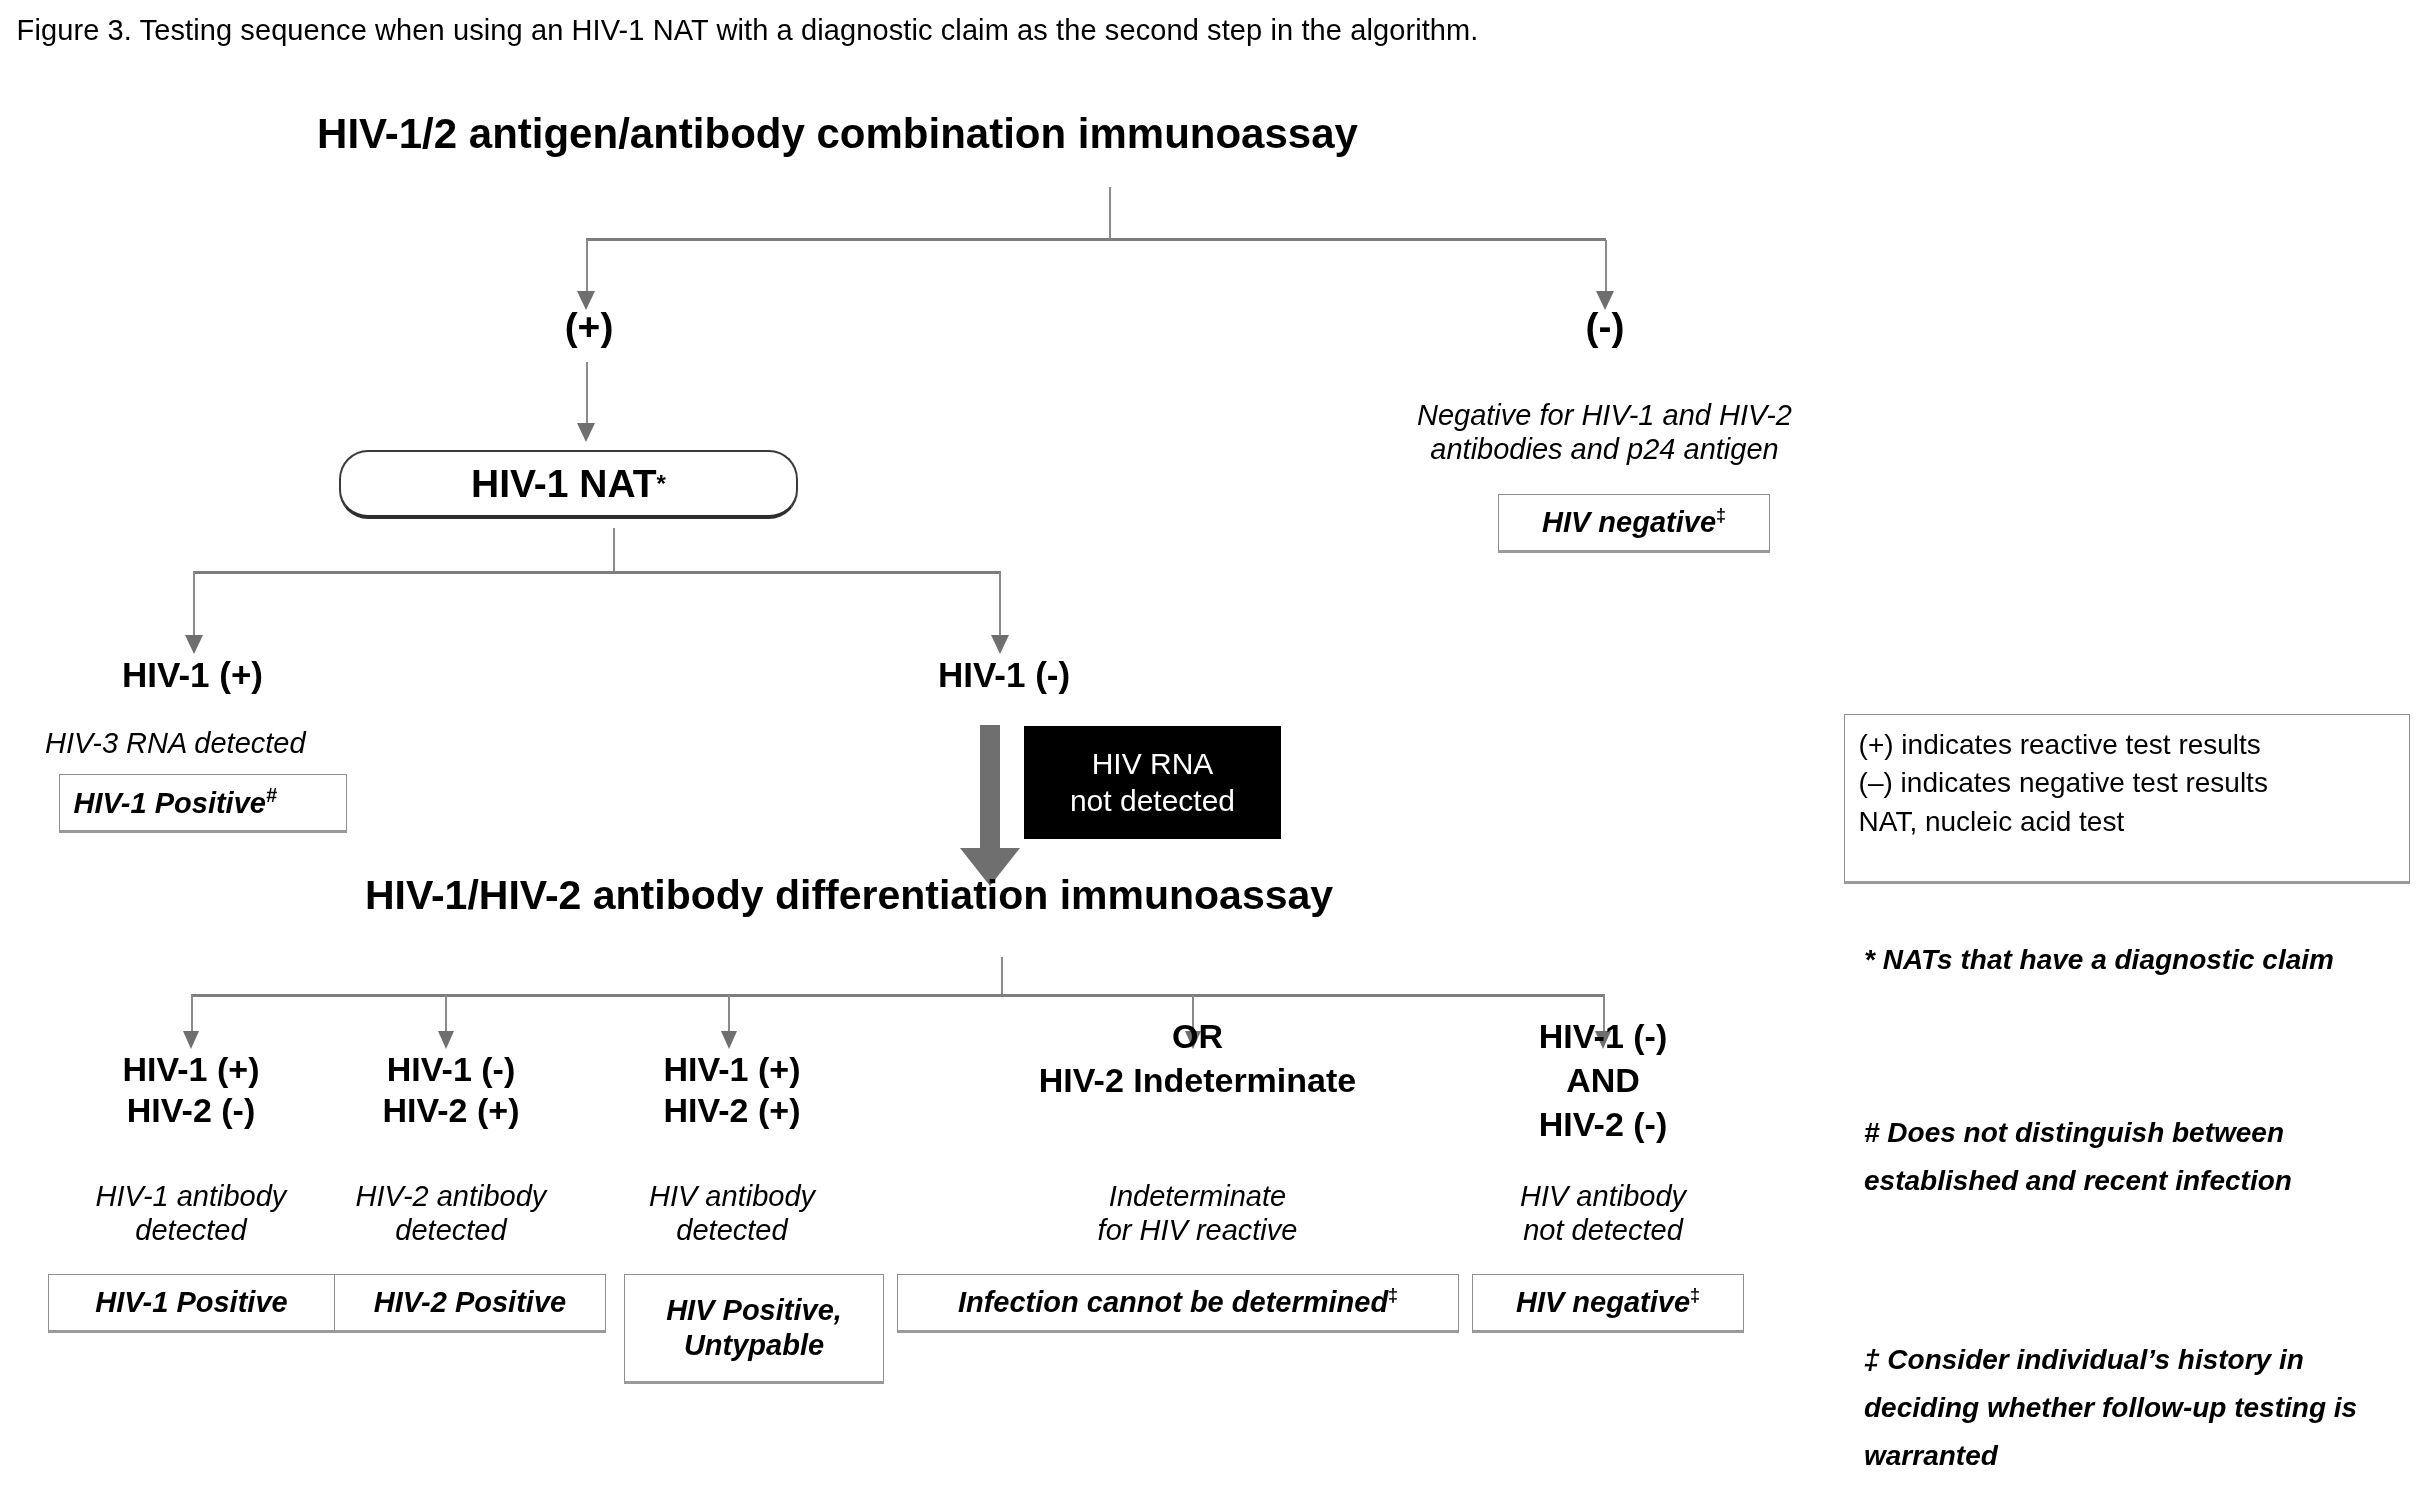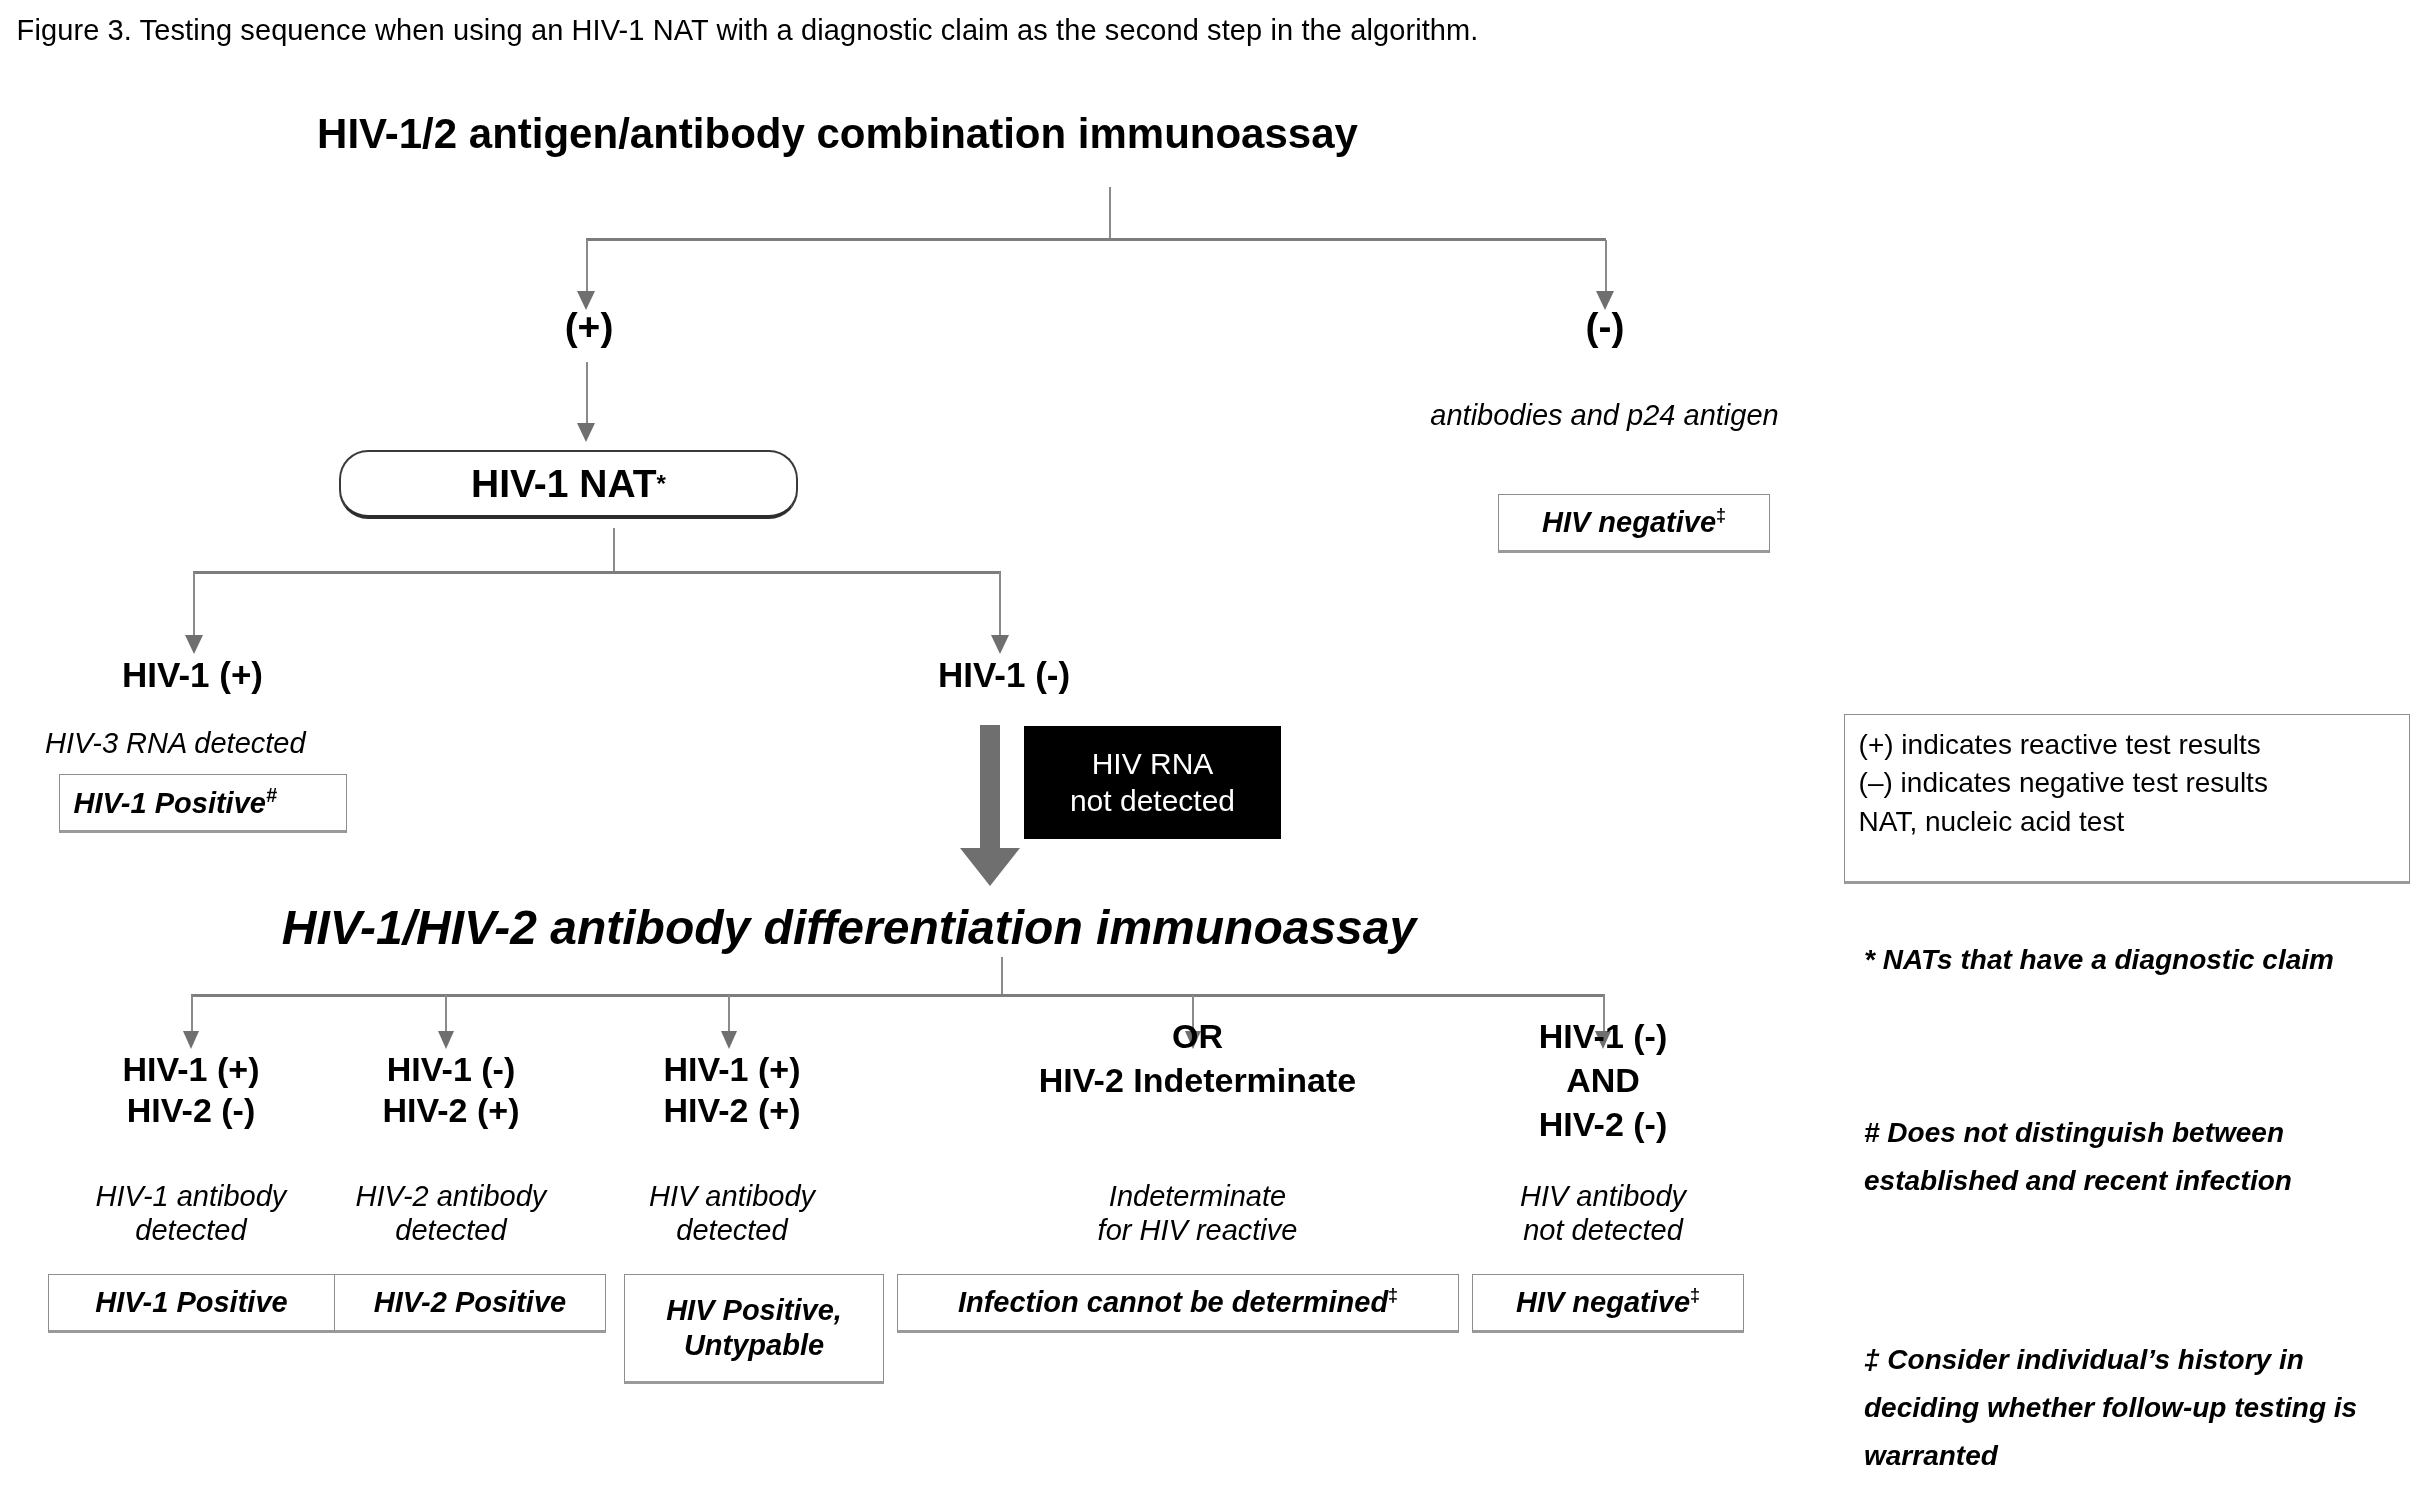--- a/index.html
+++ b/index.html
@@ -12,21 +12,21 @@
   
   #caption{
     left:16.6px;top:10.6px;width:2038px;
     font-size:29px;line-height:38px;font-weight:400;letter-spacing:0.1px;
   }
   
   .assay-title{
     font-weight:bold;text-align:center;white-space:nowrap;
   }
   #top-assay{left:0;top:110px;width:1675px;font-size:42px;}
-  #diff-assay{left:0;top:900px;width:1698px;font-size:48px;font-style:italic;}
+  #diff-assay{left:0;top:872px;width:1698px;font-size:41px;}
 
   
   .node-bold{font-weight:bold;text-align:center;white-space:nowrap;}
   .sign{font-weight:bold;font-size:39px;text-align:center;}
 
   
   .ital{
     font-style:italic;text-align:center;line-height:1.18;
     font-size:29px;font-weight:500;
   }
@@ -111,20 +111,21 @@
 
 <div class="abs vline" style="left:613px;top:528px;height:44px;"></div>
 <div class="abs hline" style="left:193px;top:571px;width:808px;"></div>
 <div class="abs vline" style="left:193px;top:572px;height:65px;"></div>
 <div class="abs arrowhead" style="left:185px;top:635px;"></div>
 <div class="abs vline" style="left:999px;top:572px;height:65px;"></div>
 <div class="abs arrowhead" style="left:991px;top:635px;"></div>
 
 <div class="abs sign" style="left:1537px;top:305px;width:136px;">(-)</div>
 <div class="abs ital" style="left:1351px;top:398px;width:507px;">
+  <div>Negative for HIV-1 and HIV-2</div>
   <div>antibodies and p24 antigen</div>
 </div>
 <div class="abs outbox" style="left:1498px;top:494px;width:272px;height:59px;">
   <span><span>HIV negative</span><span class="sup">‡</span></span>
 </div>
 
 <div class="abs node-bold" style="left:53px;top:655px;width:279px;font-size:35px;">HIV-1 (+)</div>
 <div class="abs ital" style="left:45px;top:726px;width:299px;text-align:left;">HIV-3 RNA detected</div>
 <div class="abs outbox" style="left:59px;top:774px;width:288px;height:59px;justify-content:flex-start;padding-left:13.6px;">
   <span><span>HIV-1 Positive</span><span class="sup-hash">#</span></span>

